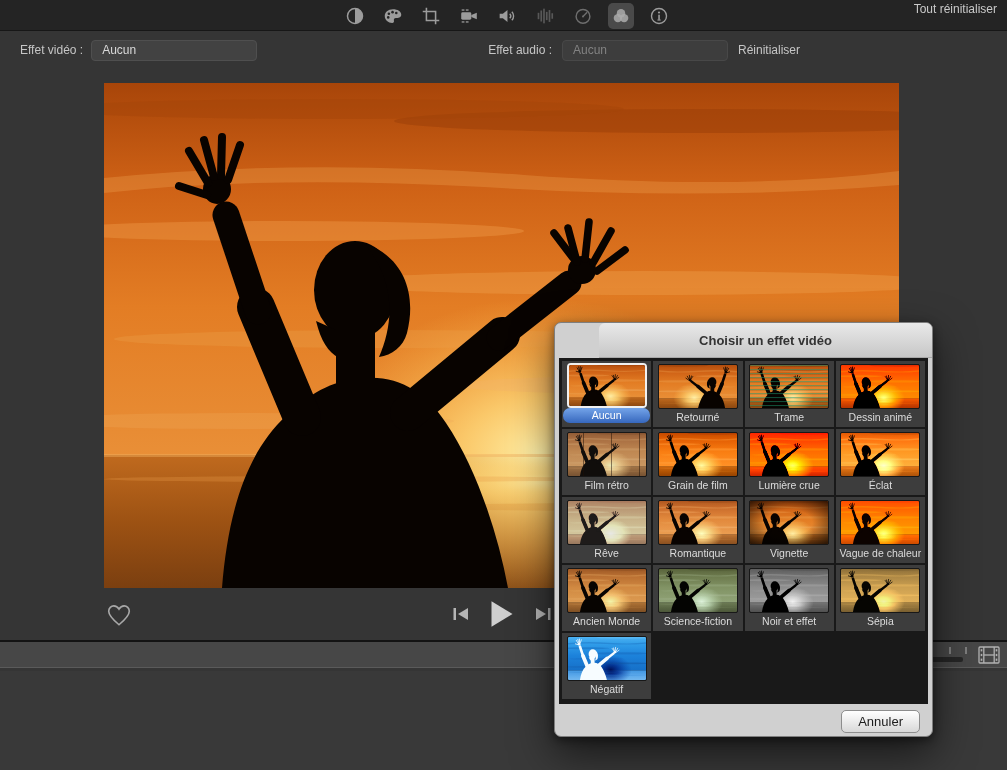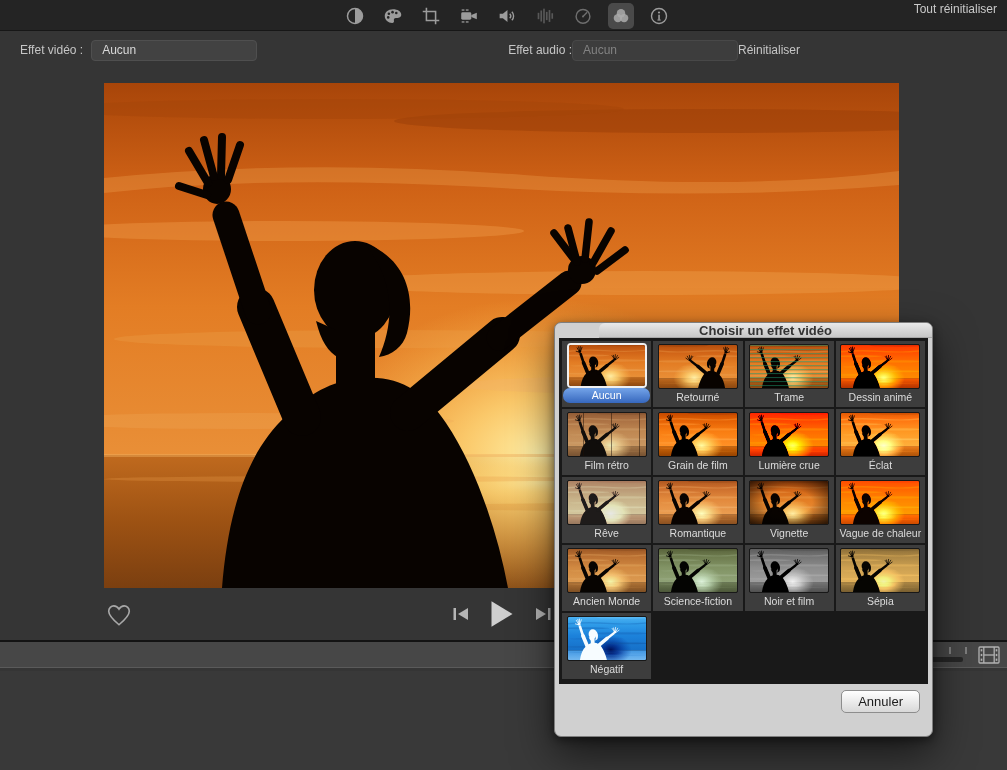--- a/index.html
+++ b/index.html
@@ -12,21 +12,21 @@
             background:#242424; border-bottom:1px solid #171717; }
   .tb-icons { position:absolute; left:342px; top:0; height:31px; display:flex; align-items:center; gap:12px; }
   .tb-icon { width:26px; height:26px; display:flex; align-items:center; justify-content:center; border-radius:5px; }
   .tb-icon.active { background:#4a4a4a; }
   .reset-all { position:absolute; right:10px; top:0; height:17px; display:flex; align-items:center;
                color:#c9c9c9; font-size:12px; }
 
   
   .fxbar { position:absolute; left:0; top:32px; width:810px; height:36px; }
   .fxbar-left { position:absolute; left:20px; top:0; height:36px; display:flex; align-items:center; gap:8px; }
-  .fxbar-right { position:absolute; right:10px; top:0; height:36px; display:flex; align-items:center; }
+  .fxbar-right { position:absolute; right:10px; top:0; height:36px; display:flex; align-items:center; gap:10px; }
   .fx-label { color:#c6c6c6; font-size:12px; }
   .fx-btn { width:166px; height:21px; background:#424242; border:1px solid #4f4f4f; border-radius:4px;
             color:#d8d8d8; font-size:12px; display:flex; align-items:center; padding:0 10px; }
   .fx-btn.disabled { background:#3d3d3d; border-color:#484848; color:#828282; }
   .fx-reset { color:#c6c6c6; font-size:12px; }
 
   
   .video-wrap { position:absolute; left:104px; top:83px; width:795px; height:505px; background:#000; }
   .video-wrap svg { display:block; width:100%; height:100%; }
 
@@ -40,21 +40,21 @@
                 border-top:2px solid #131313; border-bottom:1px solid #5a5a5a; }
   .tl-track { position:absolute; left:886px; top:15px; width:77px; height:5px; background:#262626; border-radius:2px; }
   .tl-tick { position:absolute; top:5px; width:2px; height:7px; background:#7d7d7d; }
   .tl-film { position:absolute; left:978px; top:3px; width:22px; height:20px; }
   .tl-area { position:absolute; left:0; top:671px; width:1007px; height:99px; background:#393939; }
 
   
   .popup { position:absolute; left:554px; top:322px; width:379px; height:415px; background:#d0d0d0;
            border:1px solid #7e7e7e; border-radius:7px; z-index:50;
            box-shadow:0 16px 42px rgba(0,0,0,.6), 0 3px 10px rgba(0,0,0,.45); }
-  .popup-header { height:15px; background:linear-gradient(#e9e9e9,#c7c7c7); border-radius:6px 6px 0 0;
+  .popup-header { height:35px; background:linear-gradient(#e9e9e9,#c7c7c7); border-radius:6px 6px 0 0;
                   display:flex; align-items:center; justify-content:center;
                   color:#333; font-size:13px; font-weight:bold; border-bottom:1px solid #a8a8a8;margin-left:44px; }
   .popup-grid-wrap { margin:0 4px; height:346px; background:#191919; padding:3px; }
   .popup-grid { display:grid; grid-template-columns:repeat(4,1fr); grid-auto-rows:66px; gap:2px; height:338px; }
   .fx-cell { background:#3d3d3d; display:flex; flex-direction:column; align-items:center; }
   .fx-thumb { position:relative; width:80px; height:45px; margin-top:3px; border:1px solid #181818;
               border-radius:2px; overflow:hidden; background:#000; }
   .fx-thumb svg { display:block; width:100%; height:100%; }
   .fx-cell-label { width:100%; height:16px; line-height:16px; text-align:center; color:#dcdcdc;
                    font-size:10.5px; white-space:nowrap; overflow:hidden; }
@@ -422,21 +422,21 @@
               </svg>
             </div>
             <div class="fx-cell-label">Science-fiction</div>
           </div>
           <div class="fx-cell">
             <div class="fx-thumb fx-nb">
               <svg viewBox="0 0 795 505" preserveAspectRatio="xMidYMid slice">
                 <use href="#scene"></use>
               </svg>
             </div>
-            <div class="fx-cell-label">Noir et film</div>
+            <div class="fx-cell-label">Noir et effet</div>
           </div>
           <div class="fx-cell">
             <div class="fx-thumb fx-sepia">
               <svg viewBox="0 0 795 505" preserveAspectRatio="xMidYMid slice">
                 <use href="#scene"></use>
               </svg>
             </div>
             <div class="fx-cell-label">Sépia</div>
           </div>
           <div class="fx-cell">

